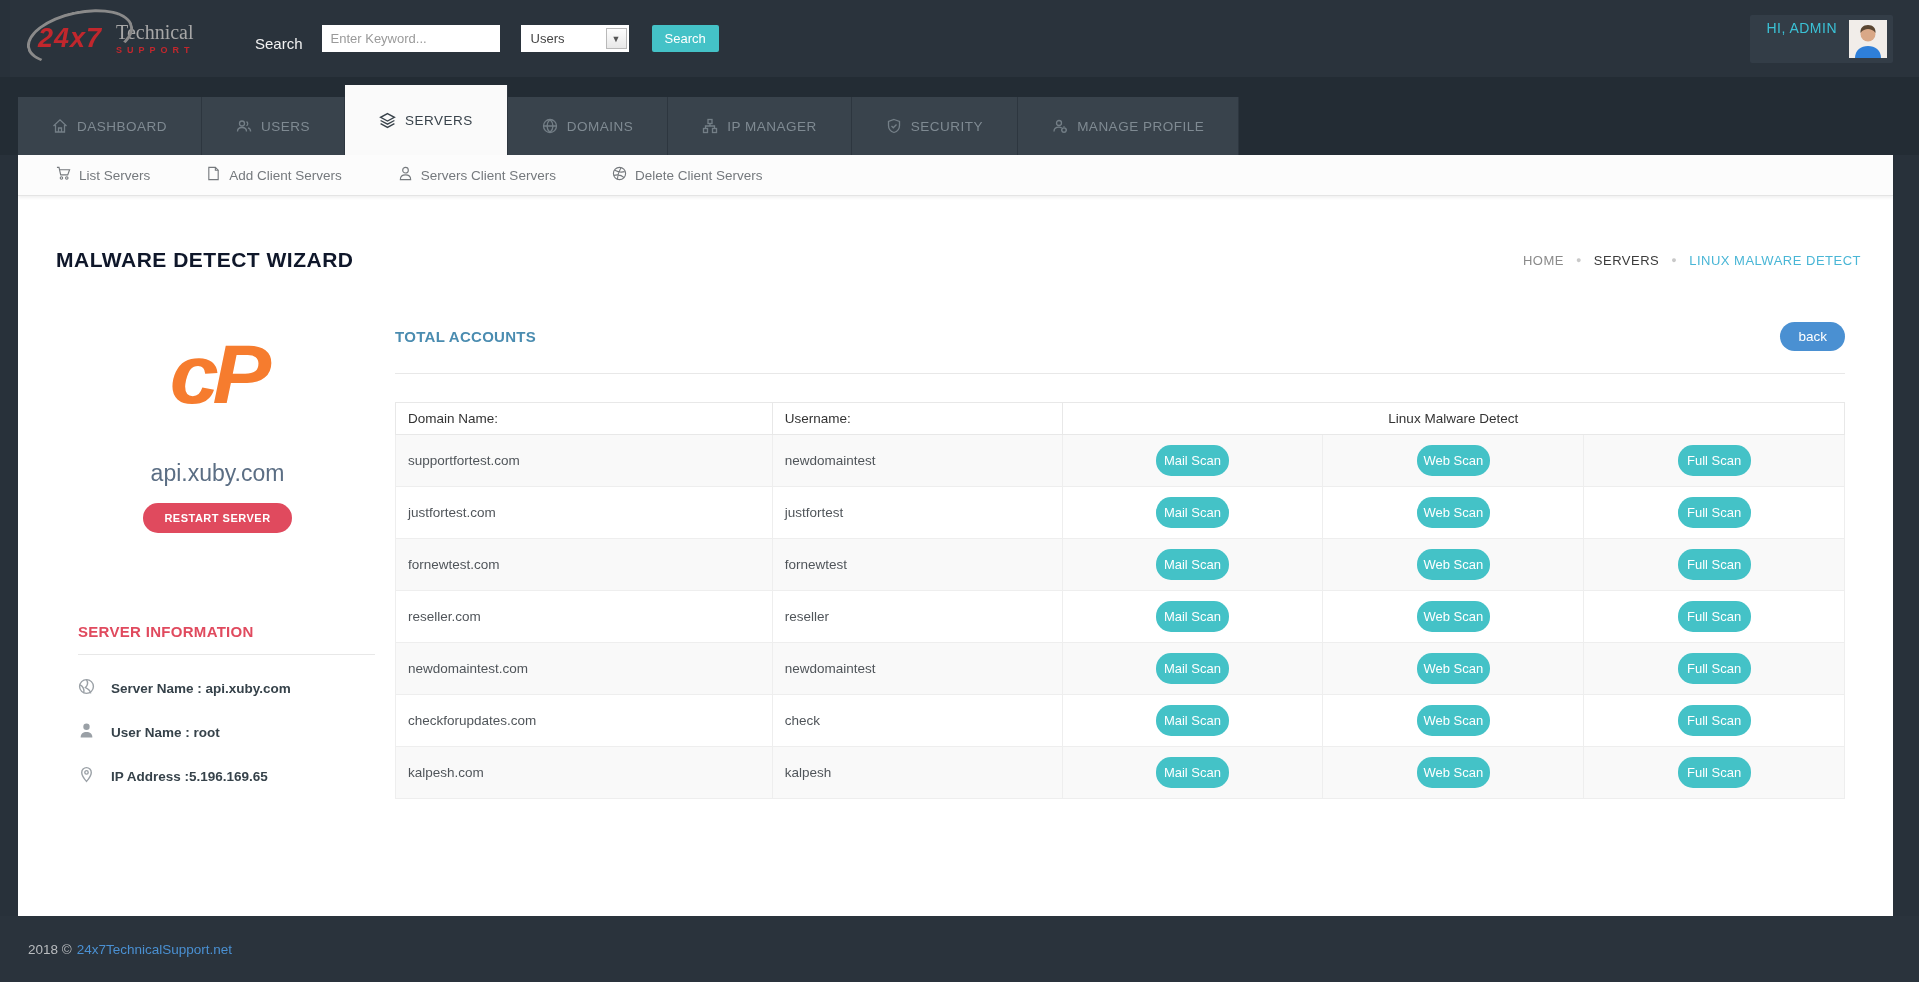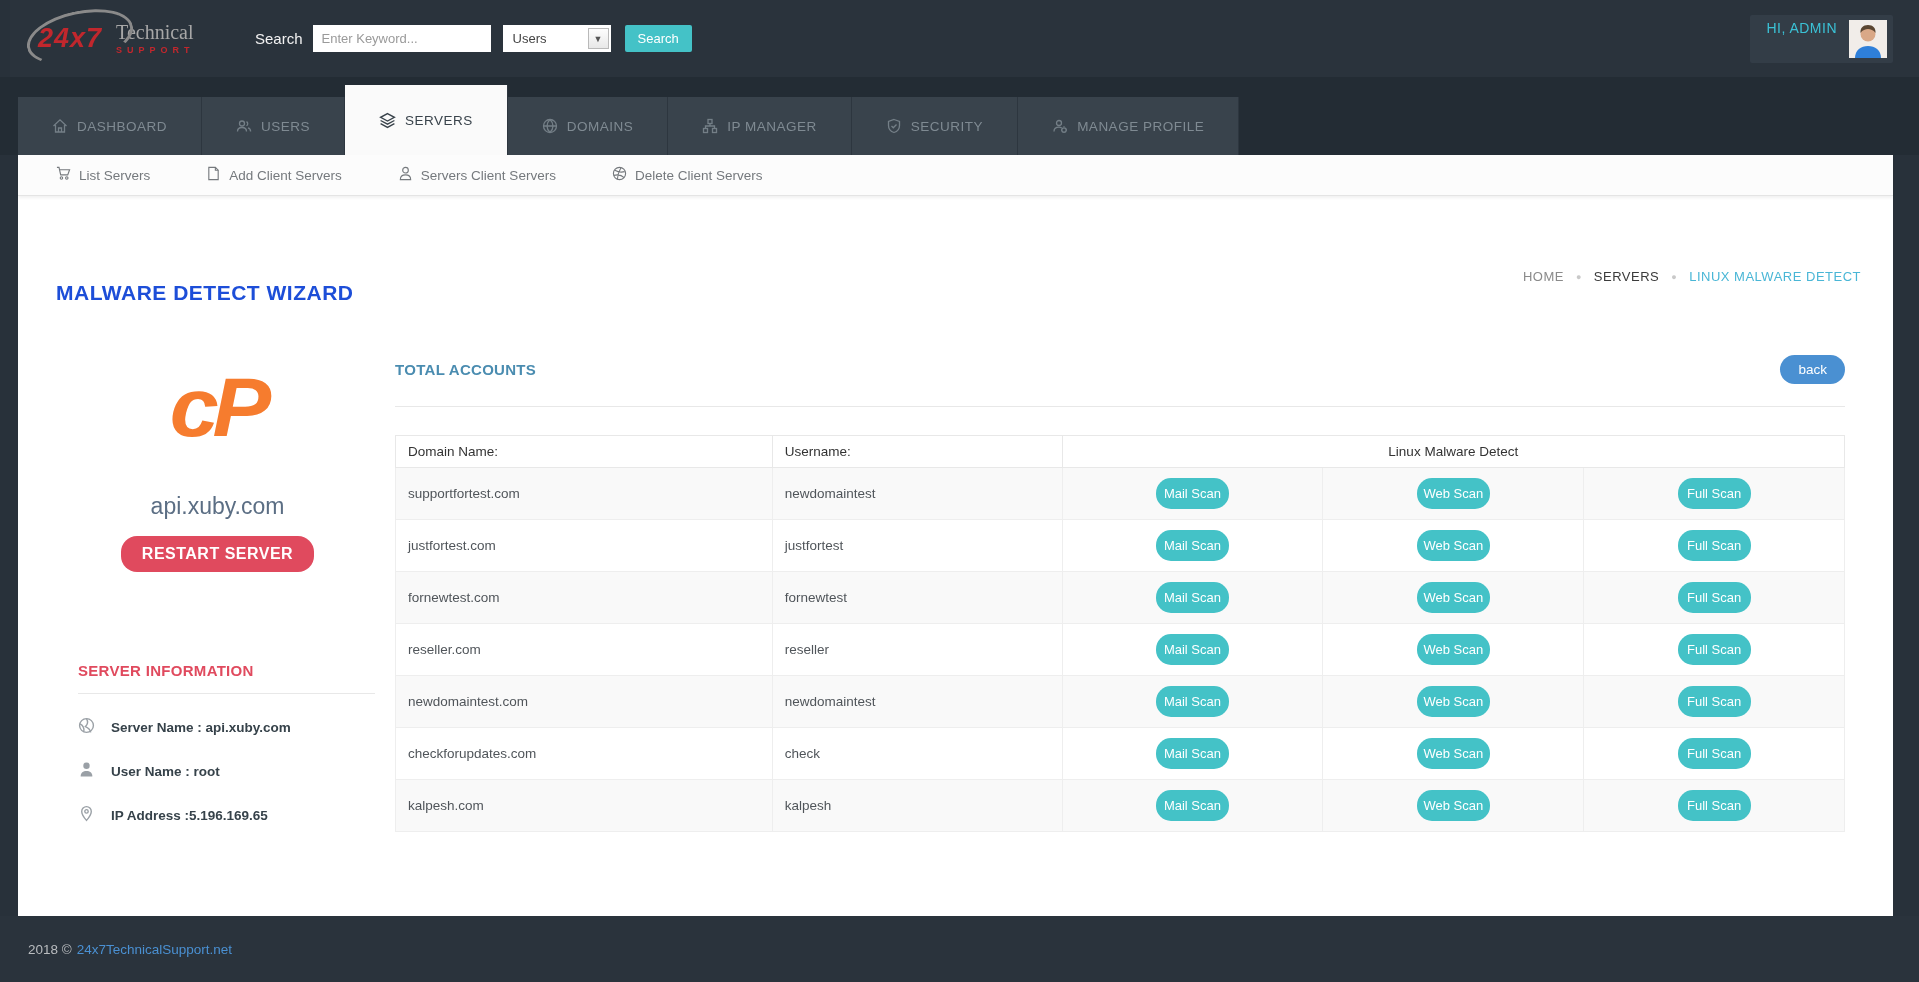--- a/index.html
+++ b/index.html
@@ -21,21 +21,21 @@
     border:3px solid #8a8a8a; border-radius:50%; border-bottom-color:transparent;
     transform:rotate(-12deg);
   }
   .logo-2447 {
     font-style:italic; font-weight:900; font-size:27px; color:#c1272d;
     letter-spacing:1px; padding-left:8px; position:relative; z-index:2;
   }
   .logo-text { margin-left:14px; line-height:1; }
   .logo-technical { font-family:"Liberation Serif", serif; font-size:20px; color:#a7a7a7; }
   .logo-support { font-size:9px; color:#c1272d; letter-spacing:5px; font-weight:700; margin-top:4px; }
-  .search-area { display:flex; align-items:center; margin-left:40px; gap:6px; }
+  .search-area { display:flex; align-items:flex-end; margin-left:40px; gap:15px; }
   .search-label { color:#f2f2f2; font-size:15px; margin-right:4px; }
   .search-input {
     width:178px; height:27px; border:1px solid #fff; background:#fff; color:#555;
     font-size:13px; padding:0 8px; font-family:"Liberation Sans",sans-serif; outline:none;
   }
   .search-input::placeholder { color:#9a9a9a; }
   .select-box {
     width:108px; height:27px; background:#fff; display:flex; align-items:center;
     justify-content:space-between; cursor:pointer; margin-left:6px;
   }
@@ -81,39 +81,39 @@
   .subnav-item {
     display:flex; align-items:center; gap:8px; color:#75797d; font-size:13.5px; cursor:pointer;
   }
   .subnav-item svg { stroke:#75797d; }
   
   .content { min-height:720px; padding-bottom:30px; }
   .page-head {
     display:flex; align-items:center; justify-content:space-between;
     padding:52px 32px 30px 38px;
   }
-  .page-title { font-size:21px; font-weight:700; color:#1d4ed8; letter-spacing:0.5px;margin-top:33px; }
+  .page-title { font-size:21px; font-weight:700; color:#0f172a; letter-spacing:0.5px; }
   .breadcrumb { display:flex; align-items:center; gap:12px; font-size:13px; letter-spacing:0.5px; }
   .crumb-home { color:#8a8a8a; cursor:pointer; }
   .crumb-mid { color:#3b3b3b; cursor:pointer; }
   .crumb-active { color:#49b6d6; cursor:pointer; }
   .crumb-sep { color:#c9c9c9; font-size:9px; }
   
   .layout { display:flex; padding:0 48px 0 22px; }
   .sidebar { width:355px; flex:none; padding-top:28px; }
   .cp-area { text-align:center; }
   .cp-logo {
     font-style:italic; font-weight:900; font-size:88px; color:#f67c2e;
     letter-spacing:-6px; line-height:1; font-family:"Liberation Sans",sans-serif;
     display:inline-block; transform:scaleY(0.95);
   }
   .server-domain { margin-top:42px; font-size:23px; color:#5b6e84; text-align:center; }
   .restart-btn {
     display:block; margin:16px auto 0; background:var(--red,#e04a5e); color:#fff;
-    border:none; font-size:16px; font-weight:700; letter-spacing:0.5px;
+    border:none; font-size:11px; font-weight:700; letter-spacing:0.5px;
     padding:9px 21px; border-radius:16px; cursor:pointer;
     font-family:"Liberation Sans",sans-serif;
   }
   .server-info { margin-top:90px; padding-left:38px; }
   .server-info-title { color:var(--red,#e04a5e); font-size:15px; font-weight:700; letter-spacing:0.3px; }
   .server-info-divider { border:none; border-top:1px solid #e8e8e8; margin:14px 20px 10px 0; }
   .info-row { display:flex; align-items:center; gap:16px; margin-top:23px; }
   .info-row svg { flex:none; }
   .info-text { font-size:13.5px; font-weight:700; color:#36424a; }
   

